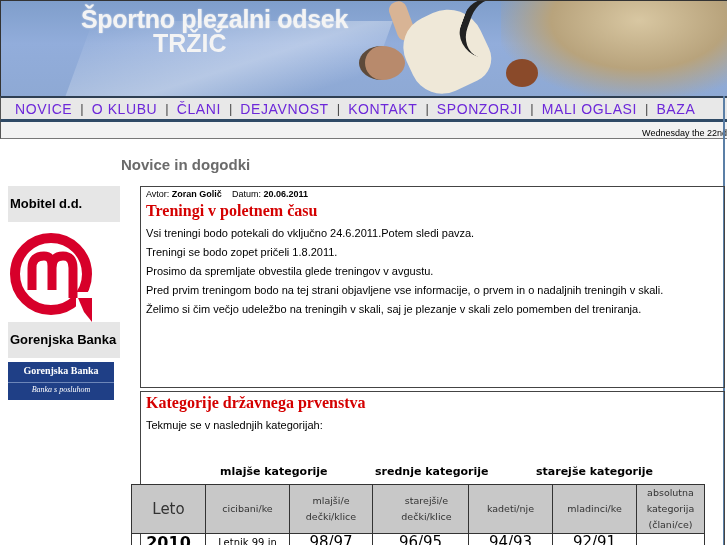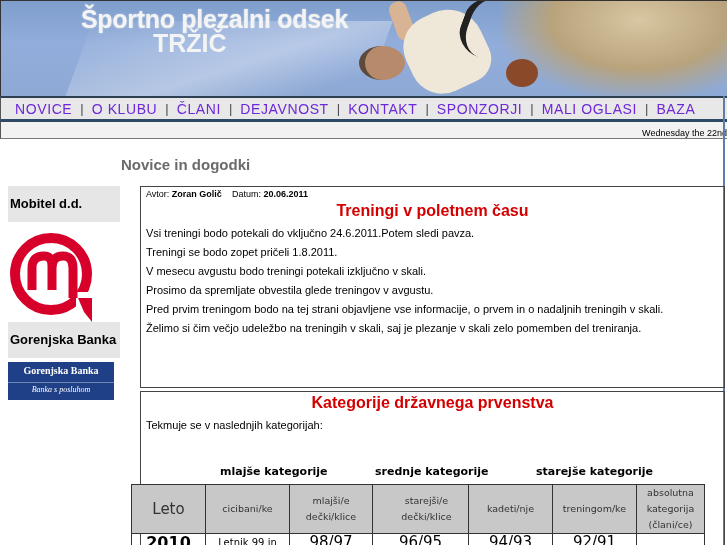--- a/index.html
+++ b/index.html
@@ -93,21 +93,21 @@
   .side li { margin: 0; }
   
   .news {
     position: absolute; left: 120px; width: 585px; border: 1px solid #444; box-sizing: border-box;
     padding: 1px 5px;
     margin-left: 20px;
   }
   .news .meta { font-size: 9px; height: 13px; line-height: 13px; white-space: nowrap; }
   .news .meta b { font-weight: bold; }
   .news h2 {
-    margin: 1px 0 4px 0; font-size: 16px; font-weight: bold; color: #d40000; font-family: Liberation Sans, sans-serif; text-align: center;
+    margin: 1px 0 4px 0; font-size: 16px; font-weight: bold; color: #d40000; font-family: Liberation Serif, serif;
   }
   .news p { margin: 0; font-size: 11px; line-height: 19px; }
   .cat-heads { position: absolute; top: 465px; font-size: 11px; font-weight: bold; font-family: "DejaVu Sans", sans-serif; }
   table.cat {
     position: absolute; left: 131px; top: 484px; border-collapse: collapse; width: 574px;
     font-family: "DejaVu Sans", sans-serif;
   }
   table.cat th, table.cat td { border: 1px solid #333; text-align: center; padding: 0; }
   table.cat th { background: #c8c8c8; font-weight: normal; font-size: 9.5px; line-height: 16px; color: #333; height: 48px; }
   table.cat th.leto { font-size: 15px; }
@@ -178,21 +178,20 @@
   <div class="meta">
     <span>Avtor:</span>
     <b>Zoran Golič</b>
     &nbsp;&nbsp;
     <span>Datum:</span>
     <b>20.06.2011</b>
   </div>
   <h2>Treningi v poletnem času</h2>
   <p>Vsi treningi bodo potekali do vključno 24.6.2011.Potem sledi pavza.</p>
   <p>Treningi se bodo zopet pričeli 1.8.2011.</p>
-  <p>V mesecu avgustu bodo treningi potekali izključno v skali.</p>
   <p>Prosimo da spremljate obvestila glede treningov v avgustu.</p>
   <p>Pred prvim treningom bodo na tej strani objavljene vse informacije, o prvem in o nadaljnih treningih v skali.</p>
   <p>Želimo si čim večjo udeležbo na treningih v skali, saj je plezanje v skali zelo pomemben del treniranja.</p>
 </div>
 
 <div class="news" style="top:391px; height:160px;">
   <h2>Kategorije državnega prvenstva</h2>
   <p>Tekmuje se v naslednjih kategorijah:</p>
 </div>
 
@@ -201,21 +200,21 @@
 <div class="cat-heads" style="left:536px;">starejše kategorije</div>
 
 <table class="cat">
   <tbody>
       <tr>
     <th class="leto" style="width:73px;">Leto</th>
     <th style="width:83px;">cicibani/ke</th>
     <th style="width:82px;">mlajši/e dečki/klice</th>
     <th style="width:83px;padding-left:12px;">starejši/e dečki/klice</th>
     <th style="width:83px;">kadeti/nje</th>
-    <th style="width:83px;">treningom/ke</th>
+    <th style="width:83px;">mladinci/ke</th>
     <th>absolutna kategorija (člani/ce)</th>
   </tr>
   <tr>
     <td class="yr">2010</td>
     <td class="small">Letnik 99 in</td>
     <td>98/97</td>
     <td>96/95</td>
     <td>94/93</td>
     <td>92/91</td>
     <td></td>

